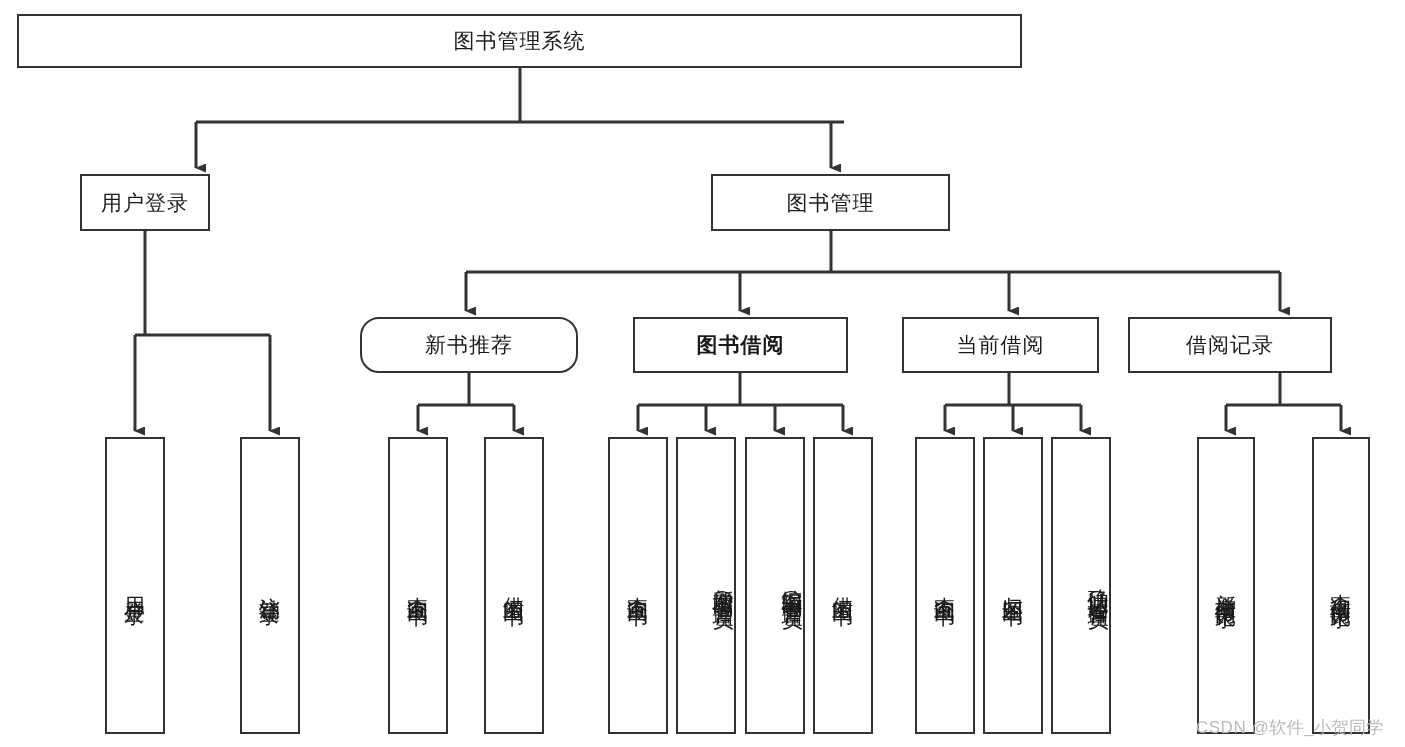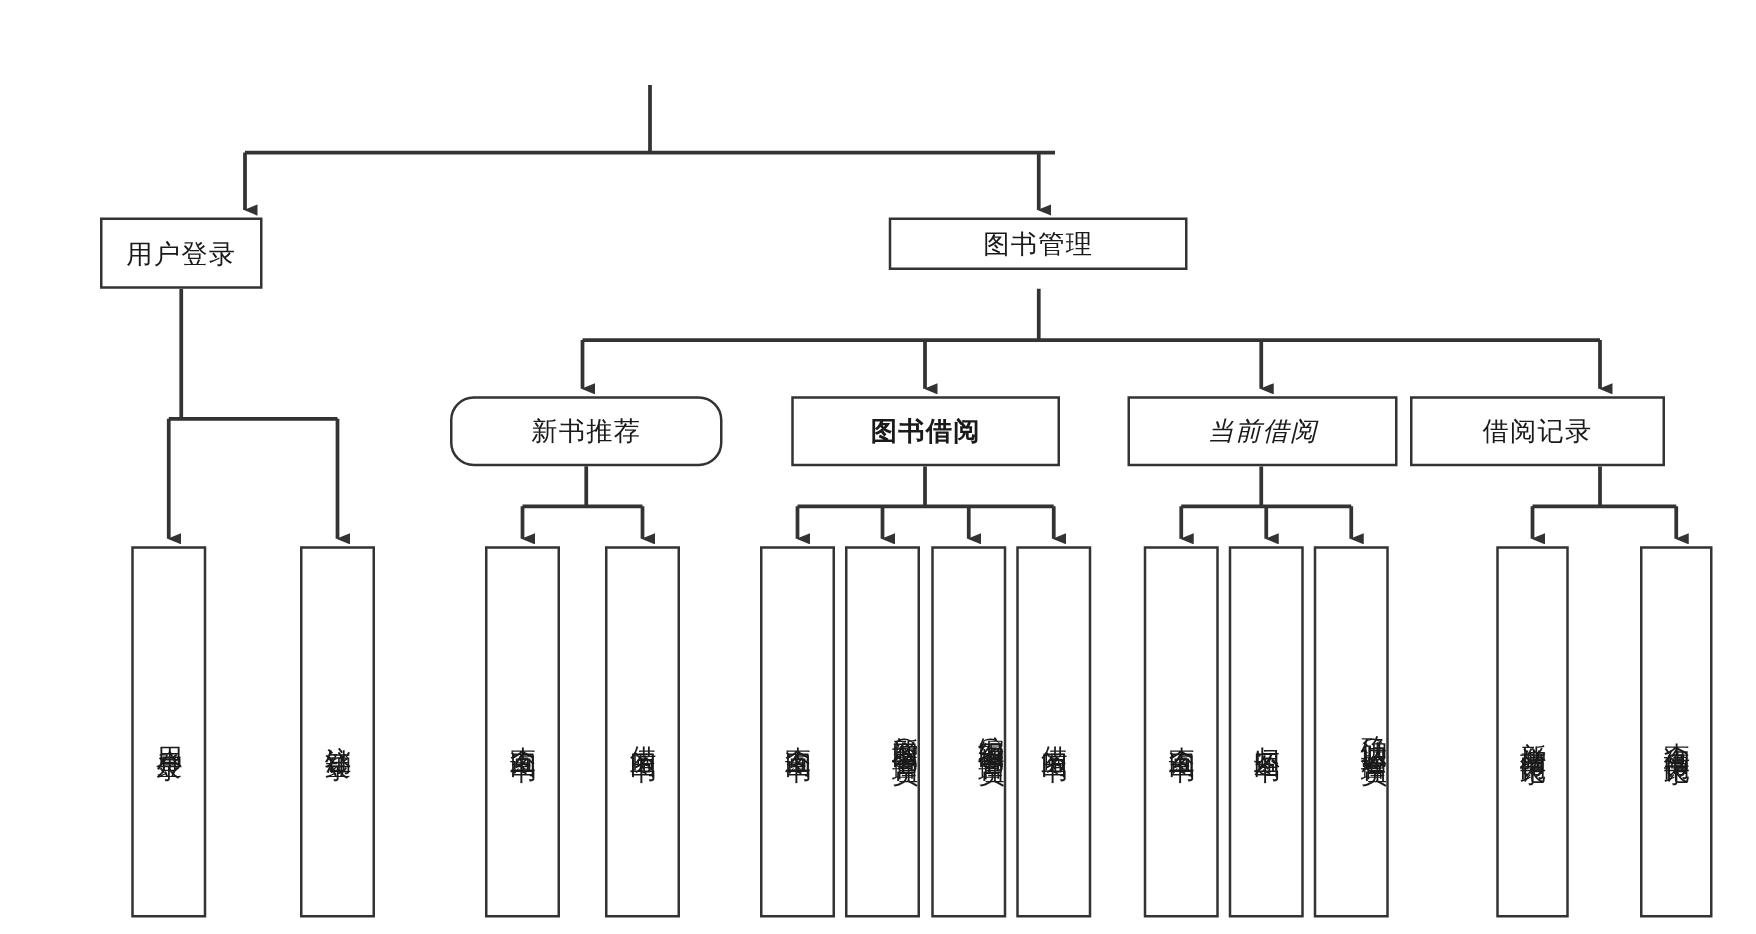--- a/index.html
+++ b/index.html
@@ -109,41 +109,43 @@
       <path d="M1013,405 L1013,431" marker-end="url(#arrow)"></path>
       <path d="M1081,405 L1081,431" marker-end="url(#arrow)"></path>
 
       <path d="M1280,373 L1280,405"></path>
       <path d="M1226,405 L1341,405"></path>
       <path d="M1226,405 L1226,431" marker-end="url(#arrow)"></path>
       <path d="M1341,405 L1341,431" marker-end="url(#arrow)"></path>
     </g>
   </svg>
 
+  <div class="node horiz" id="root-node" style="left: 17px; top: 14px; width: 1005px; height: 54px;">图书管理系统</div>
 
   <div id="level2-layer">
       <div class="node horiz" style="left: 80px; top: 174px; width: 130px; height: 57px;">用户登录</div>
-      <div class="node horiz" style="left: 711px; top: 174px; width: 239px; height: 42px; text-align: center;">图书管理</div>
+      <div class="node horiz" style="left: 711px; top: 174px; width: 239px; height: 57px; text-align: center;">图书管理</div>
     </div>
   <div id="level3-layer">
       <div class="node horiz" style="left: 360px; top: 317px; width: 218px; height: 56px; border-radius: 19px;">新书推荐</div>
       <div class="node horiz" style="left: 633px; top: 317px; width: 215px; height: 56px; font-weight: bold;">图书借阅</div>
-      <div class="node horiz" style="left: 902px; top: 317px; width: 216px; height: 56px; font-style: italic;">当前借阅</div>
+      <div class="node horiz" style="left: 902px; top: 317px; width: 197px; height: 56px;">当前借阅</div>
       <div class="node horiz" style="left: 1128px; top: 317px; width: 204px; height: 56px;">借阅记录</div>
     </div>
   <div id="leaf-layer">
       <div class="node vert centered" style="left: 105px; top: 437px; width: 60px; height: 297px;">用户登录</div>
       <div class="node vert centered" style="left: 240px; top: 437px; width: 60px; height: 297px;">注销登录</div>
       <div class="node vert centered" style="left: 388px; top: 437px; width: 60px; height: 297px;">查询图书</div>
       <div class="node vert centered" style="left: 484px; top: 437px; width: 60px; height: 297px;">借阅图书</div>
       <div class="node vert centered" style="left: 608px; top: 437px; width: 60px; height: 297px;">查询图书</div>
       <div class="node vert" style="left: 676px; top: 437px; width: 60px; height: 297px;">新增图书（管理员）</div>
       <div class="node vert" style="left: 745px; top: 437px; width: 60px; height: 297px;">编辑图书（管理员）</div>
       <div class="node vert centered" style="left: 813px; top: 437px; width: 60px; height: 297px;">借阅图书</div>
       <div class="node vert centered" style="left: 915px; top: 437px; width: 60px; height: 297px;">查询图书</div>
       <div class="node vert centered" style="left: 983px; top: 437px; width: 60px; height: 297px;">归还图书</div>
       <div class="node vert" style="left: 1051px; top: 437px; width: 60px; height: 297px;">确认归还（管理员）</div>
       <div class="node vert centered" style="left: 1197px; top: 437px; width: 58px; height: 297px;">新增借阅记录</div>
       <div class="node vert centered" style="left: 1312px; top: 437px; width: 58px; height: 297px;">查询借阅记录</div>
     </div>
 
+  <div class="watermark" style="left: 1196px; top: 716px; color: rgb(185, 185, 185);">CSDN @软件_小贺同学</div>
 
 </div>
 
 </body></html>

